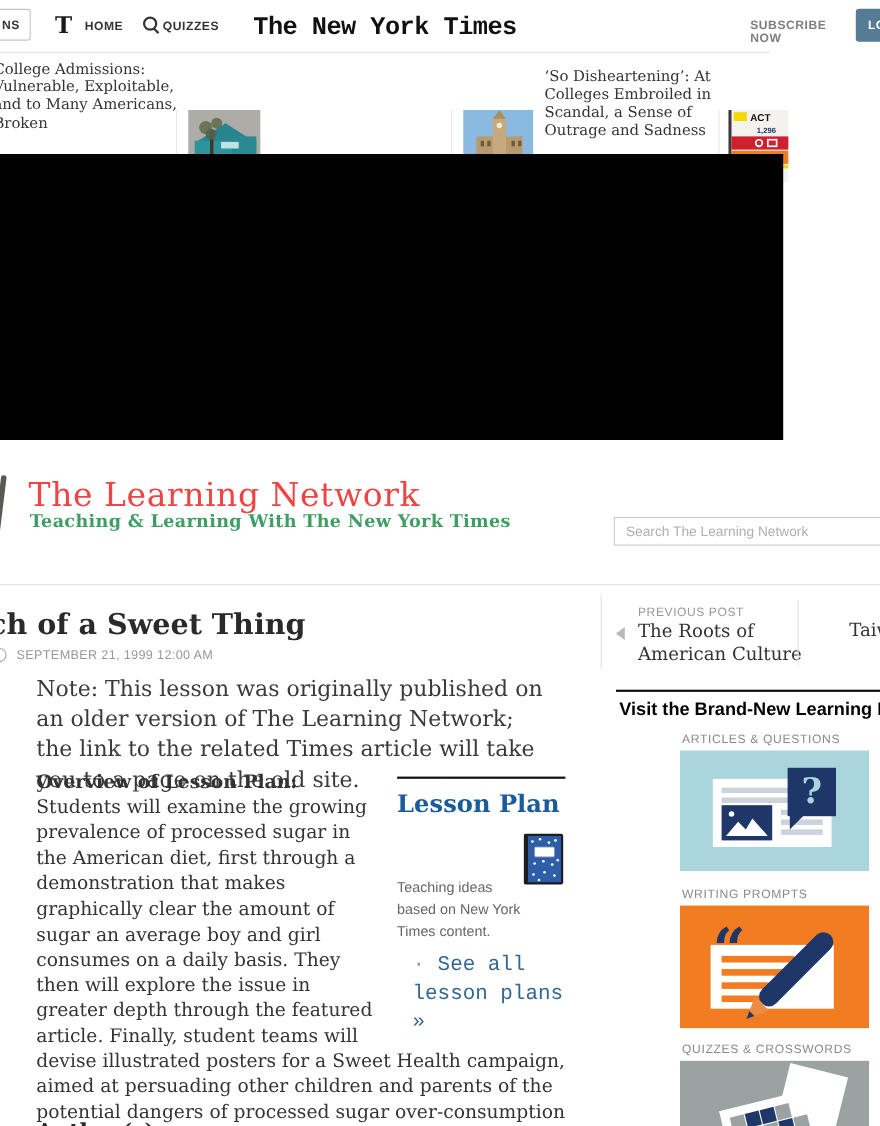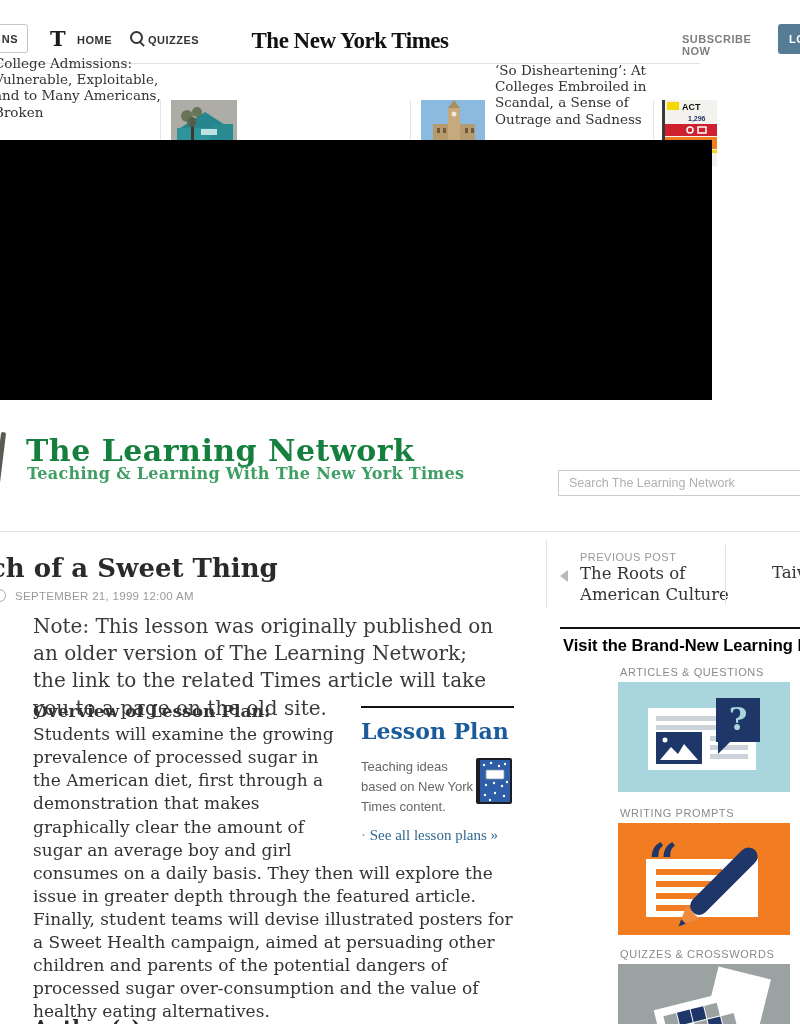--- a/index.html
+++ b/index.html
@@ -1,41 +1,41 @@
 <!DOCTYPE html>
 <html><head>
 <meta charset="utf-8">
 <style>
   html,body{margin:0;padding:0;}
   body{width:800px;height:1024px;position:relative;overflow:hidden;background:#fff;
        font-family:"Liberation Sans",sans-serif;color:#333;}
   .abs{position:absolute;}
   
-  .topnav{left:0;top:16px;width:700px;height:47px;background:#fff;border-bottom:1px solid #e2e2e2;}
+  .topnav{left:0;top:0;width:700px;height:47px;background:#fff;border-bottom:1px solid #e2e2e2;}
   .navbtn{font-size:11px;font-weight:bold;letter-spacing:.5px;color:#333;}
   .sections-btn{left:-40px;top:8px;width:68px;height:29px;line-height:29px;border:1px solid #c5c5c5;
       border-radius:3px;text-align:right;padding-right:9px;box-sizing:border-box;}
   .t-logo{left:50px;top:10px;font-family:"DejaVu Serif",serif;font-weight:bold;font-size:21px;color:#1a1a1a;}
   .mag{left:130px;top:15px;width:9px;height:9px;border:2px solid #333;border-radius:50%;}
   .mag::after{content:"";position:absolute;width:2px;height:6px;background:#333;
       transform:rotate(-45deg);bottom:-5px;right:-2px;}
-  .masthead{left:0;right:0;top:12px;text-align:center;font-family:Liberation Serif, serif;
+  .masthead{left:0;right:0;top:12px;text-align:center;font-family:Liberation Mono, monospace;
       font-weight:bold;font-size:23px;color:#111;letter-spacing:-.5px;}
   .subscribe{left:682px;top:17px;font-size:11px;font-weight:bold;letter-spacing:.5px;color:#7e7e7e;}
   .login-btn{left:778px;top:8px;width:60px;height:30px;border-radius:3px;color:#fff;
       font-size:11px;font-weight:bold;letter-spacing:.5px;line-height:30px;padding-left:11px;box-sizing:border-box;}
   
   .teaser-headline{font-family:"DejaVu Serif",serif;font-size:13.5px;line-height:1.2;color:#333;}
   .tdiv{width:1px;background:#e6e6e6;top:53px;height:66px;}
   .thumb{top:53px;height:66px;overflow:hidden;}
   
   .video{left:0;top:140px;width:712px;height:260px;background:#000;}
   
-  .ln-logo{left:26px;top:433px;font-family:"DejaVu Serif",serif;font-weight:bold;font-size:30px;
-      color:#15803d;letter-spacing:.5px;}
+  .ln-logo{left:26px;top:433px;font-family:"DejaVu Serif",serif;font-weight:normal;font-size:30px;
+      color:#ef4444;letter-spacing:.5px;}
   .ln-tagline{left:27px;top:464px;font-family:"DejaVu Serif",serif;font-weight:bold;font-size:16px;
       letter-spacing:.3px;}
   .ln-search{left:558px;top:470px;width:260px;height:26px;border:1px solid #ccc;box-sizing:border-box;
       padding-left:10px;font-size:12.5px;color:#555;font-family:"Liberation Sans",sans-serif;}
   .ln-search::placeholder{color:#b0b0b0;}
   .hr-light{left:0;top:531px;width:800px;height:1px;background:#e5e5e5;}
   .pencil-sliver{left:-2px;top:432px;width:5px;height:52px;background:#5a5a52;transform:rotate(7deg);border-radius:2px;}
   
   .post-title{left:-10px;top:553px;font-family:"DejaVu Serif",serif;font-weight:bold;font-size:26px;
       color:#2a2a2a;white-space:nowrap;}
@@ -43,22 +43,22 @@
   .post-date{left:15px;top:590px;font-size:11.5px;color:#999;letter-spacing:.3px;}
   .post-note{left:33px;top:613px;width:470px;font-family:"DejaVu Serif",serif;
       font-size:20px;line-height:1.36;color:#3a3a3a;}
   .overview{left:33px;top:700px;width:481px;font-family:"DejaVu Serif",serif;font-size:17px;
       line-height:1.36;color:#333;}
   .overview b{font-weight:bold;}
   .lp-box{float:right;width:153px;margin:6px 0 10px 13px;}
   .lp-rule{border-top:2px solid #111;padding-top:9px;}
   .lp-title{font-family:"DejaVu Serif",serif;font-weight:bold;font-size:22px;margin-bottom:10px;}
   .lp-row{display:flex;font-family:"Liberation Sans",sans-serif;}
-  .lp-desc{flex:1;font-size:13px;line-height:1.55;color:#666;}
-  .lp-link-line{font-family:Liberation Serif, serif;font-size:15px;margin-top:8px;}
+  .lp-desc{flex:1;font-size:13px;line-height:1.55;color:#666;margin-top:40px;}
+  .lp-link-line{font-family:Liberation Mono, monospace;font-size:19px;margin-top:8px;margin-left:14px;}
   .lp-bullet{color:#999;}
   .authors{left:33px;top:1016px;font-family:"DejaVu Serif",serif;font-weight:bold;font-size:20px;color:#2a2a2a;}
   
   .vdiv1{left:546px;top:540px;width:1px;height:68px;background:#e2e2e2;}
   .vdiv2{left:725px;top:545px;width:1px;height:60px;background:#e2e2e2;}
   .prev-arrow{left:560px;top:570px;width:0;height:0;border-top:6px solid transparent;
       border-bottom:6px solid transparent;border-right:8px solid #b9b9b9;}
   .prevpost-label{left:580px;top:551px;font-size:11px;color:#999;letter-spacing:.5px;}
   .prevpost-title{left:580px;top:563px;width:150px;font-family:"DejaVu Serif",serif;
       font-size:16.5px;line-height:1.28;color:#333;}

